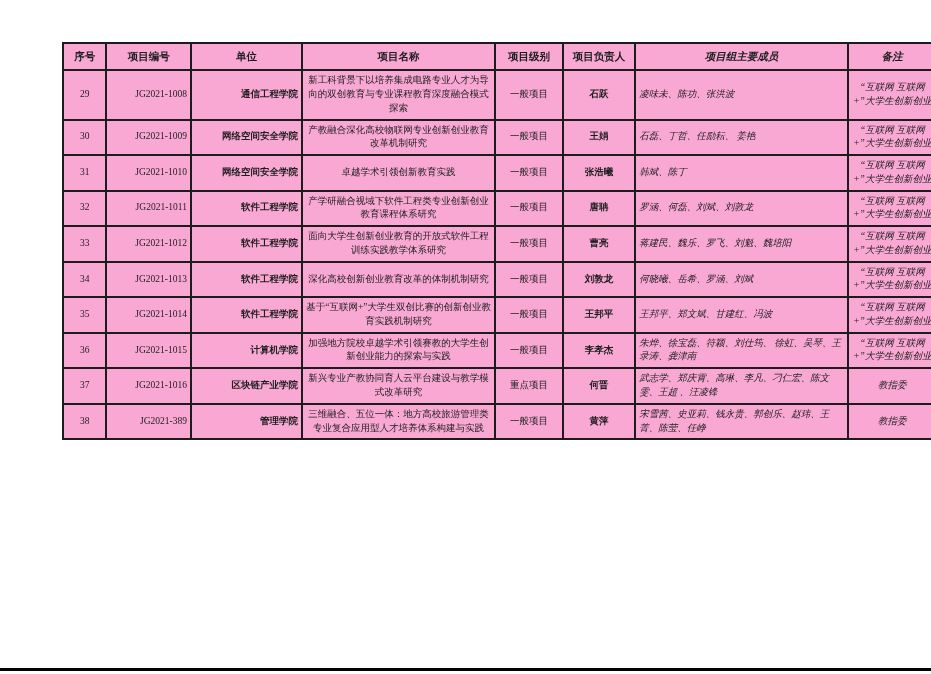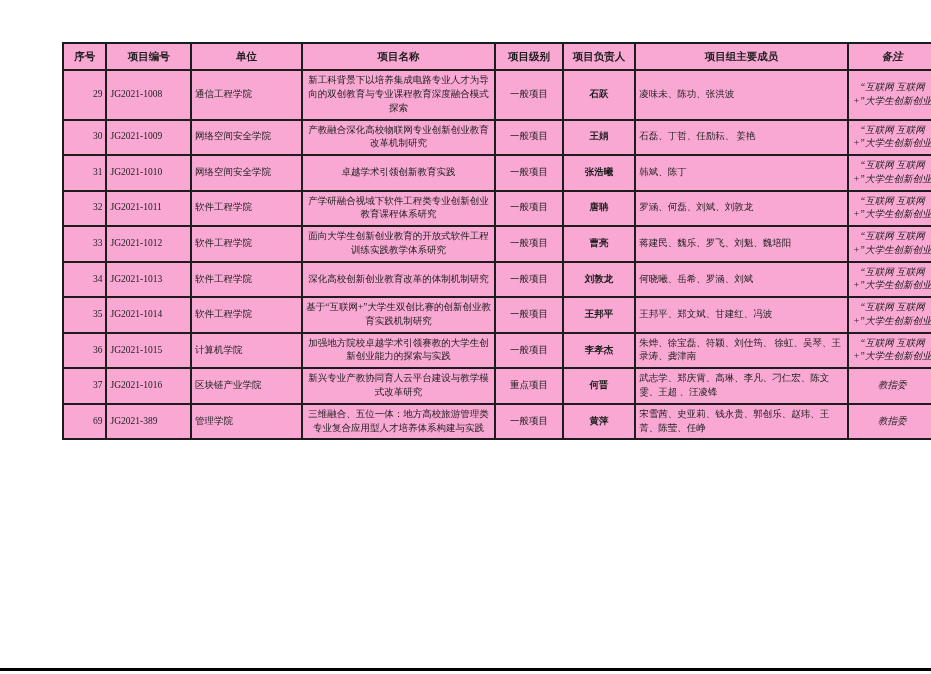--- a/index.html
+++ b/index.html
@@ -35,27 +35,27 @@
     padding: 3px 3px;
     vertical-align: middle;
     word-break: break-all;
   }
   table.doc-table th {
     font-weight: bold;
     text-align: center;
     font-size: 10.5px;
     padding: 5px 2px;
   }
-  .col-no     { width: 36px;  text-align: right; }
-  .col-code   { width: 70px;  text-align: left; }
-  .col-unit   { width: 92px;  text-align: left; }
+  .col-no     { width: 36px;  text-align: center; }
+  .col-code   { width: 70px;  text-align: right; }
+  .col-unit   { width: 92px;  text-align: right; font-weight: bold; }
   .col-name   { width: 160px; text-align: center; }
   .col-level  { width: 56px;  text-align: center; margin-top: 23px; }
   .col-leader { width: 60px;  text-align: center; font-weight: bold; }
-  .col-members{ width: 176px; text-align: left; }
+  .col-members{ width: 176px; text-align: left; font-style: italic; }
   .col-remark { width: 74px;  text-align: center; font-style: italic; }
   tr[data-name="table-row"] { min-height: 36px; }
   .bottom-rule {
     position: absolute;
     left: 0;
     top: 668px;
     width: 931px;
     height: 3px;
     background: #000000;
   }
@@ -173,21 +173,21 @@
           <td class="col-no" data-name="cell-no">37</td>
           <td class="col-code" data-name="cell-code">JG2021-1016</td>
           <td class="col-unit" data-name="cell-unit">区块链产业学院</td>
           <td class="col-name" data-name="cell-name">新兴专业产教协同育人云平台建设与教学模式改革研究</td>
           <td class="col-level" data-name="cell-level">重点项目</td>
           <td class="col-leader" data-name="cell-leader">何晋</td>
           <td class="col-members" data-name="cell-members">武志学、郑庆霄、高琳、李凡、刁仁宏、陈文雯、王超 、汪凌锋</td>
           <td class="col-remark" data-name="cell-remark">教指委</td>
         </tr>
         <tr data-name="table-row">
-          <td class="col-no" data-name="cell-no">69</td>
+          <td class="col-no" data-name="cell-no">38</td>
           <td class="col-code" data-name="cell-code">JG2021-389</td>
           <td class="col-unit" data-name="cell-unit">管理学院</td>
           <td class="col-name" data-name="cell-name">三维融合、五位一体：地方高校旅游管理类专业复合应用型人才培养体系构建与实践</td>
           <td class="col-level" data-name="cell-level">一般项目</td>
           <td class="col-leader" data-name="cell-leader">黄萍</td>
           <td class="col-members" data-name="cell-members">宋雪茜、史亚莉、钱永贵、郭创乐、赵玮、王菁、陈莹、任峥</td>
           <td class="col-remark" data-name="cell-remark">教指委</td>
         </tr>
       </tbody>
   </table>

